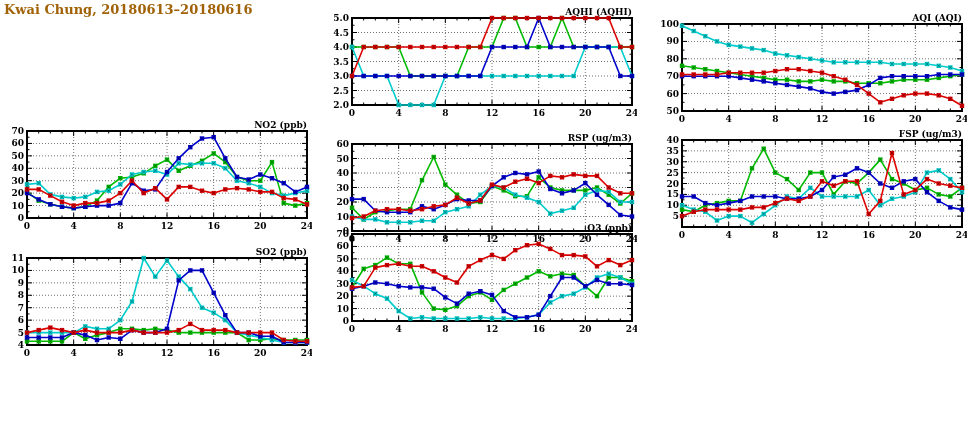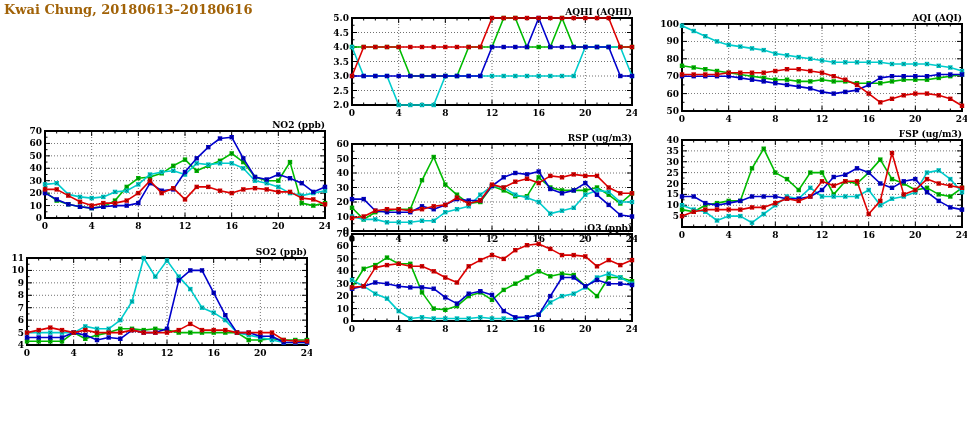--- a/index.html
+++ b/index.html
@@ -836,21 +836,21 @@
       <text class="yl" x="22" y="15.0">100</text>
       <text class="xl" x="25" y="110">0</text>
       <text class="xl" x="71.66666666666666" y="110">4</text>
       <text class="xl" x="118.33333333333333" y="110">8</text>
       <text class="xl" x="165" y="110">12</text>
       <text class="xl" x="211.66666666666666" y="110">16</text>
       <text class="xl" x="258.33333333333337" y="110">20</text>
       <text class="xl" x="305" y="110">24</text>
     </svg>
 </div>
-<div class="chart" style="left:20px;top:119px">
+<div class="chart" style="left:2px;top:119px">
   <svg viewBox="0 0 310 113">
       <line class="grid" x1="71.66666666666666" y1="12" x2="71.66666666666666" y2="99"></line>
       <line class="grid" x1="118.33333333333333" y1="12" x2="118.33333333333333" y2="99"></line>
       <line class="grid" x1="165" y1="12" x2="165" y2="99"></line>
       <line class="grid" x1="211.66666666666666" y1="12" x2="211.66666666666666" y2="99"></line>
       <line class="grid" x1="258.33333333333337" y1="12" x2="258.33333333333337" y2="99"></line>
       <line class="grid" x1="25" y1="86.57142857142857" x2="305" y2="86.57142857142857"></line>
       <line class="grid" x1="25" y1="74.14285714285714" x2="305" y2="74.14285714285714"></line>
       <line class="grid" x1="25" y1="61.714285714285715" x2="305" y2="61.714285714285715"></line>
       <line class="grid" x1="25" y1="49.28571428571429" x2="305" y2="49.28571428571429"></line>

